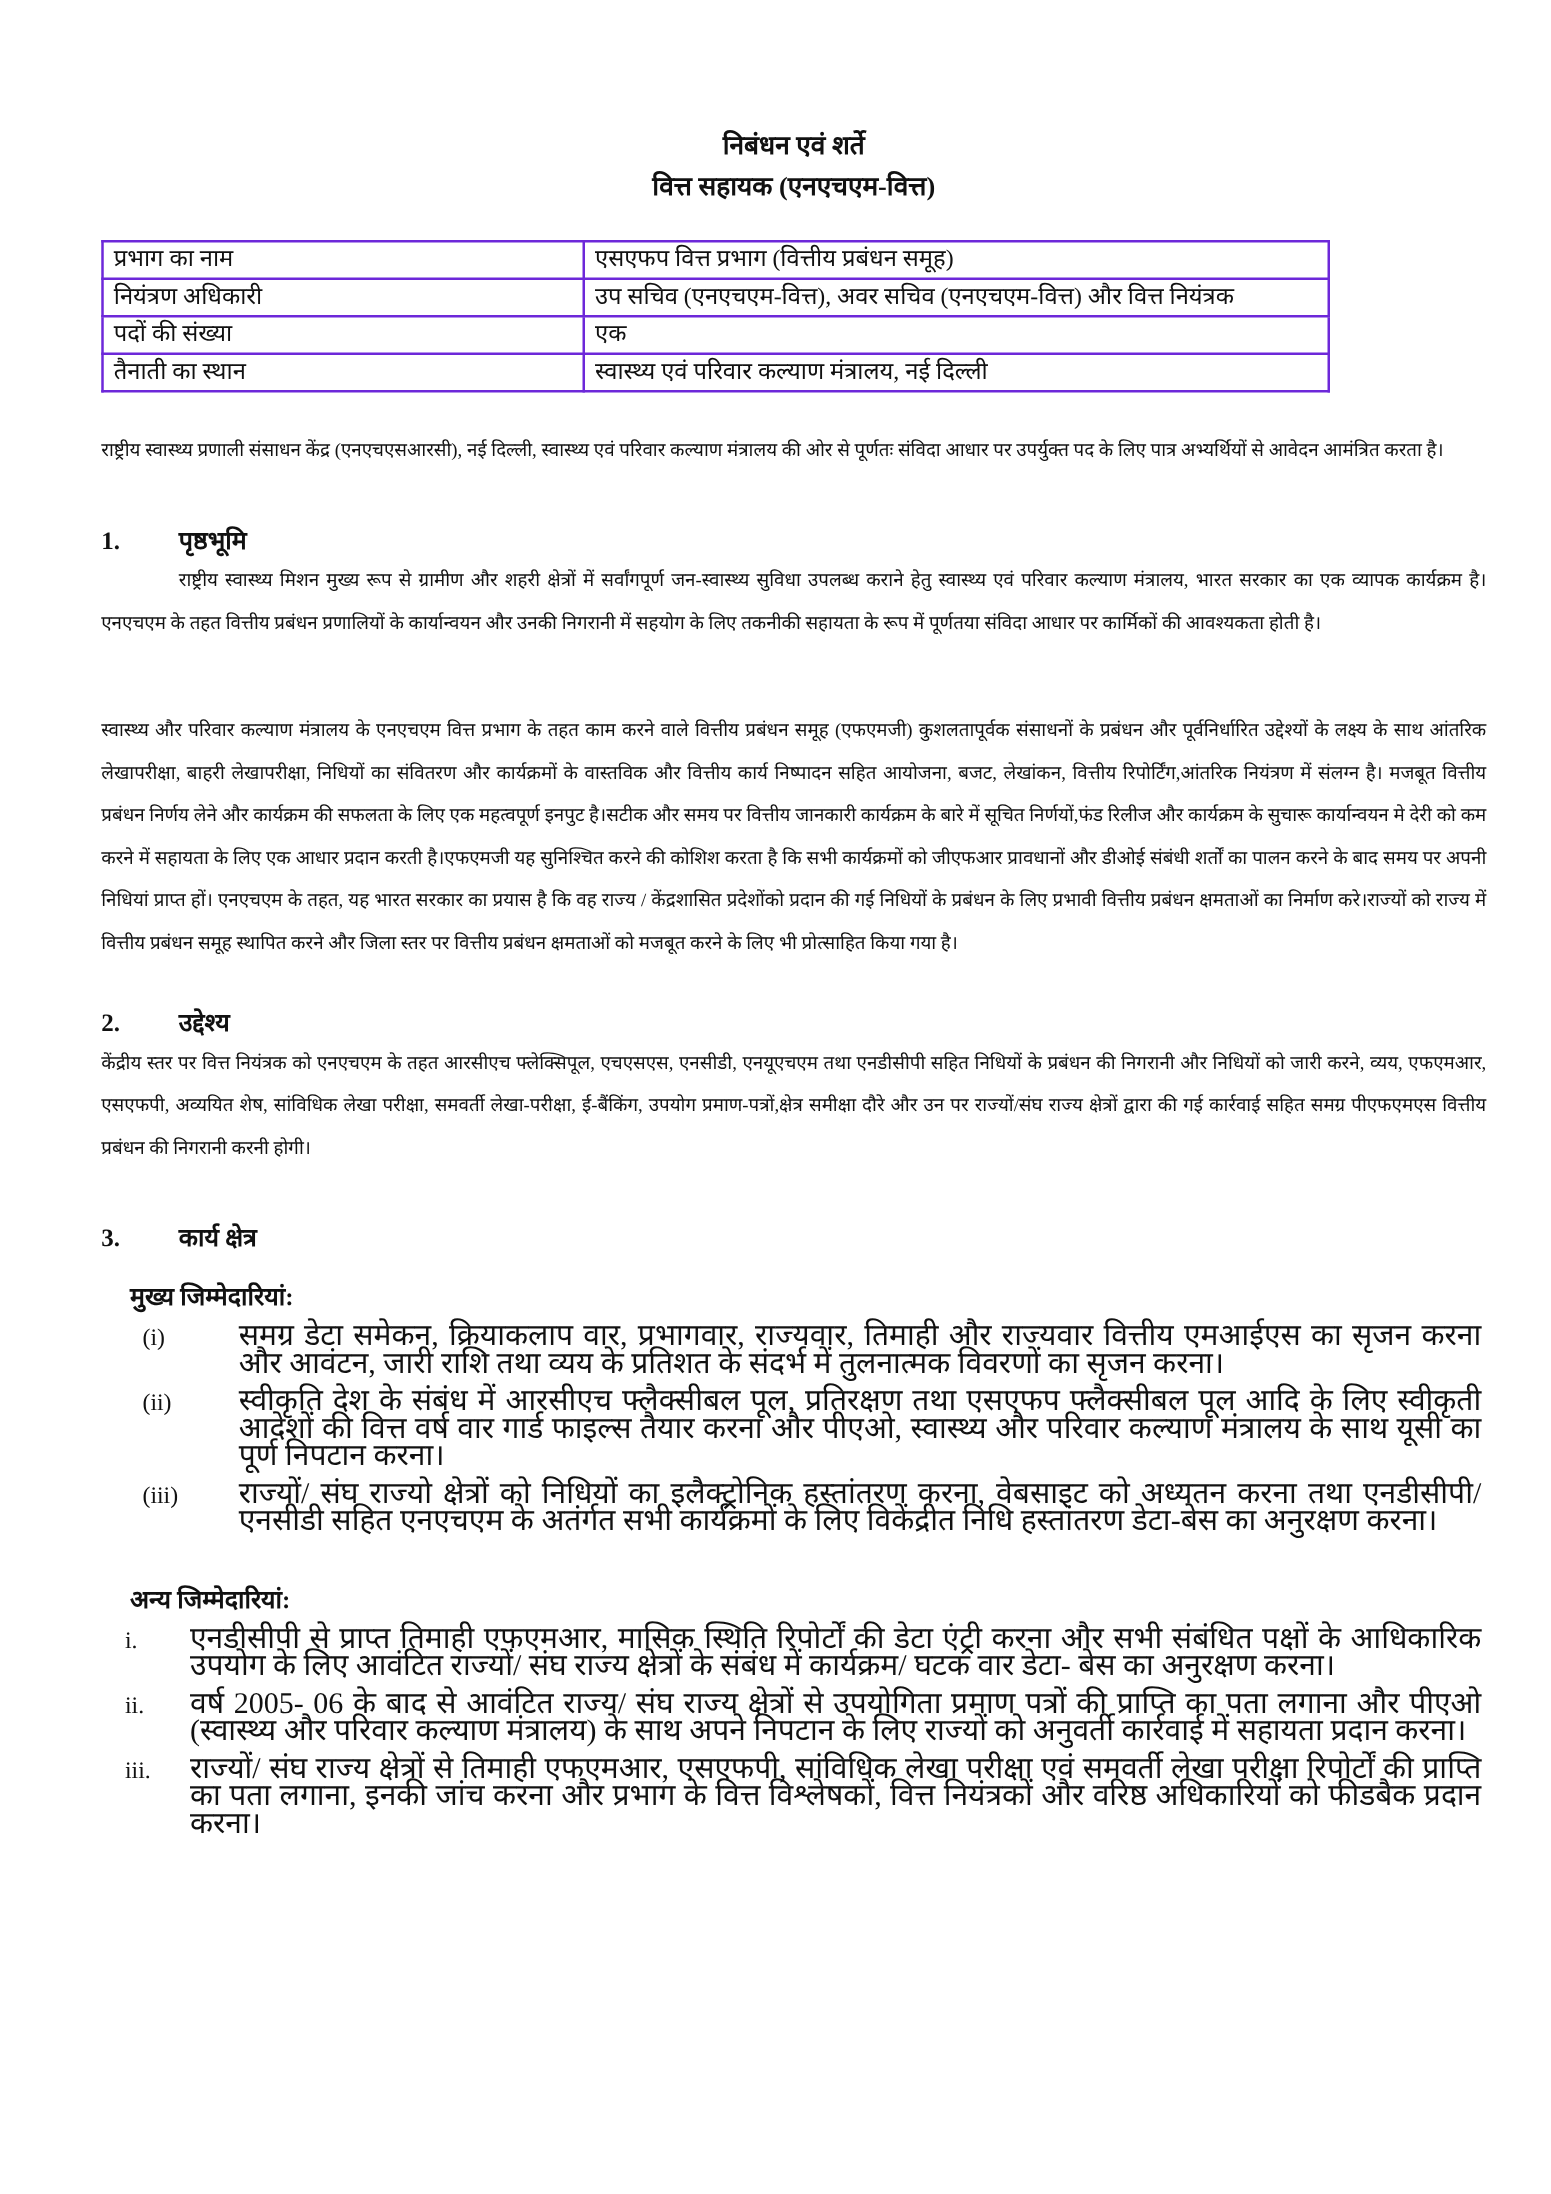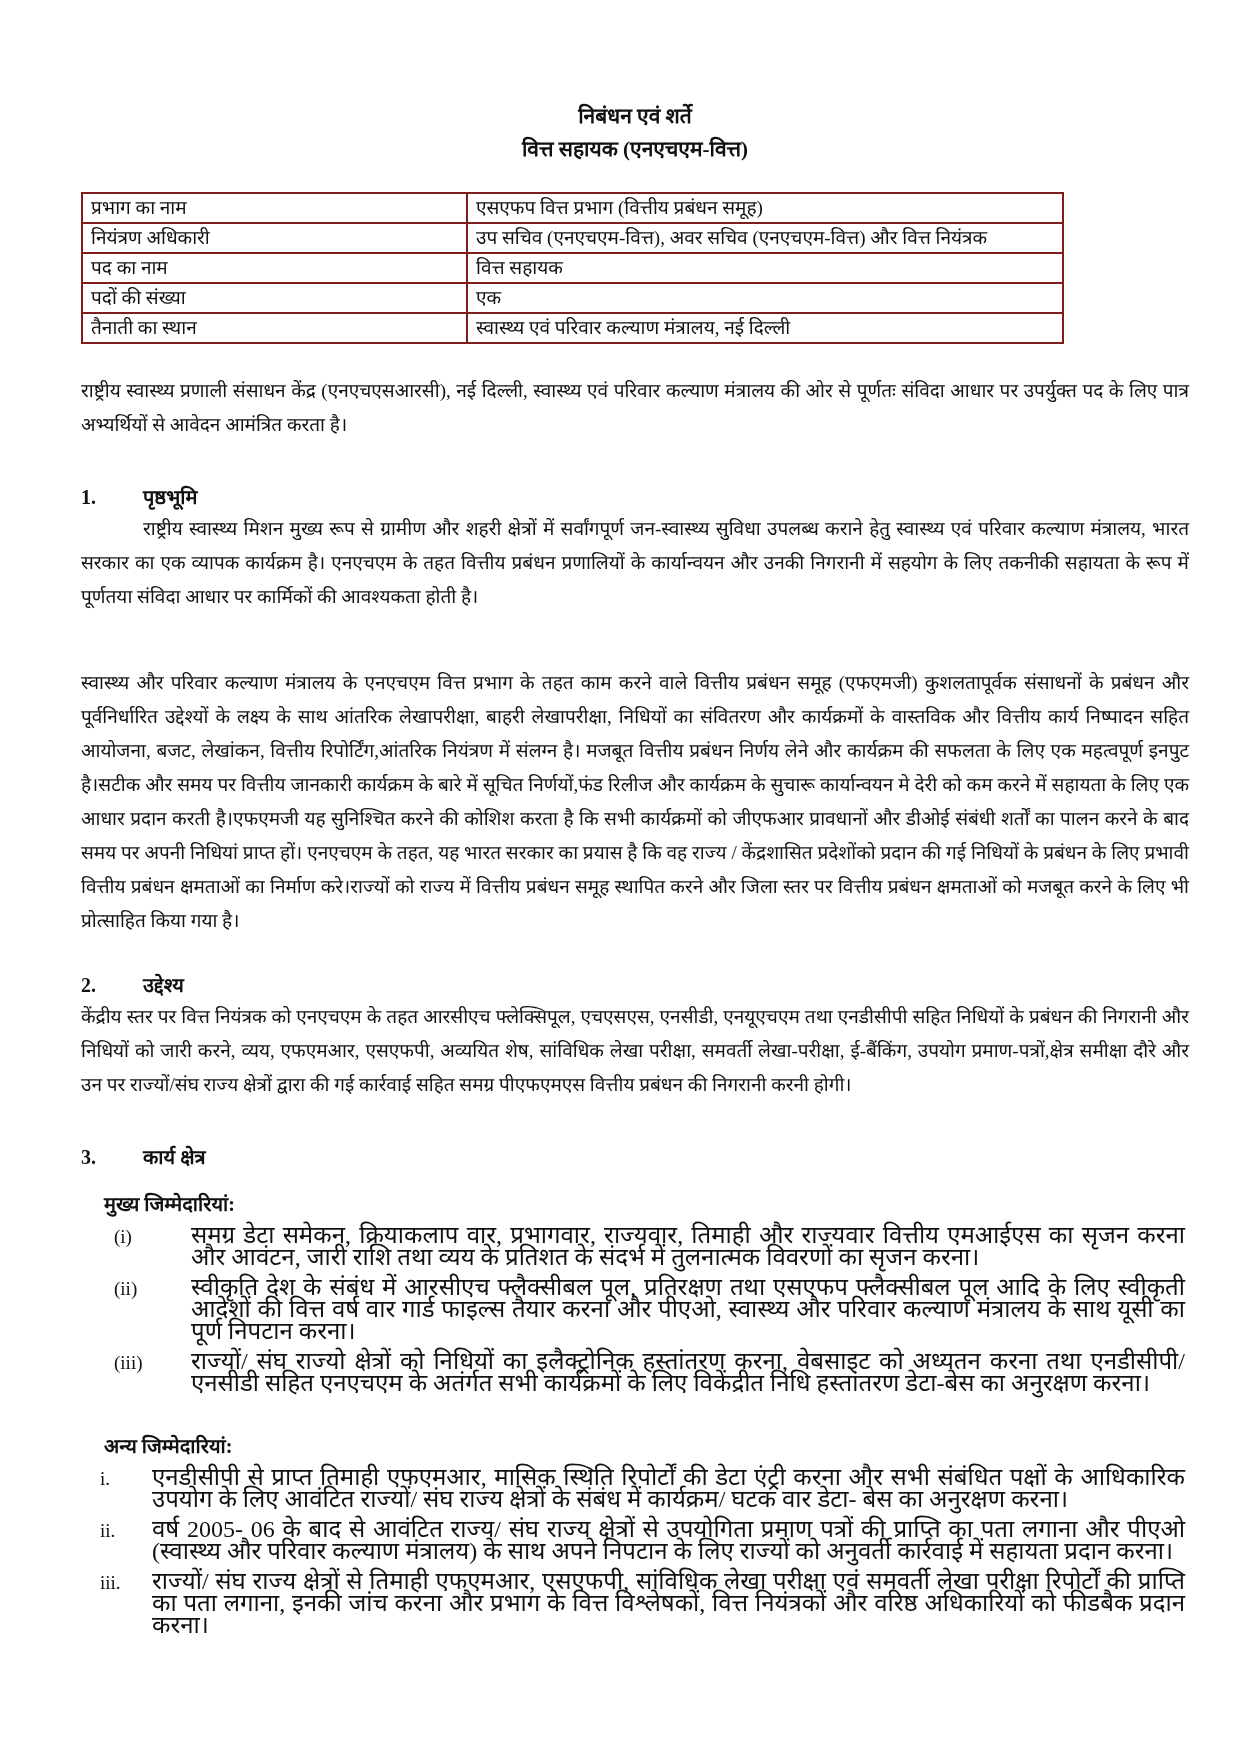--- a/index.html
+++ b/index.html
@@ -25,32 +25,32 @@
     margin: 0;
   }
   
   table.info {
     border-collapse: collapse;
     width: 983px;
     margin-top: 26px;
     table-layout: fixed;
   }
   table.info td {
-    border: 2px solid #7f1d1d;
+    border: 2px solid #6d28d9;
     font-size: 19px;
     line-height: 23px;
     padding: 2px 8px 3px 8px;
     vertical-align: middle;
     white-space: nowrap;
     overflow: hidden;
   }
   td.label-col { width: 385px; }
   
   .body-text {
-    font-size: 19px;
+    font-size: 15px;
     line-height: 34px;
     text-align: justify;
     margin: 0;
   }
   .intro { margin-top: 30px; }
   .section-head {
     display: flex;
     font-weight: bold;
     font-size: 20px;
     line-height: 30px;
@@ -99,24 +99,20 @@
 
   <table class="info">
     <tbody>
       <tr>
         <td class="label-col">प्रभाग का नाम</td>
         <td>एसएफप वित्त प्रभाग (वित्तीय प्रबंधन समूह)</td>
       </tr>
       <tr>
         <td class="label-col">नियंत्रण अधिकारी</td>
         <td>उप सचिव (एनएचएम-वित्त), अवर सचिव (एनएचएम-वित्त) और वित्त नियंत्रक</td>
-      </tr>
-      <tr>
-        <td class="label-col">पद का नाम</td>
-        <td>वित्त सहायक</td>
       </tr>
       <tr>
         <td class="label-col">पदों की संख्या</td>
         <td>एक</td>
       </tr>
       <tr>
         <td class="label-col">तैनाती का स्थान</td>
         <td>स्वास्थ्य एवं परिवार कल्याण मंत्रालय, नई दिल्ली</td>
       </tr>
     </tbody>

